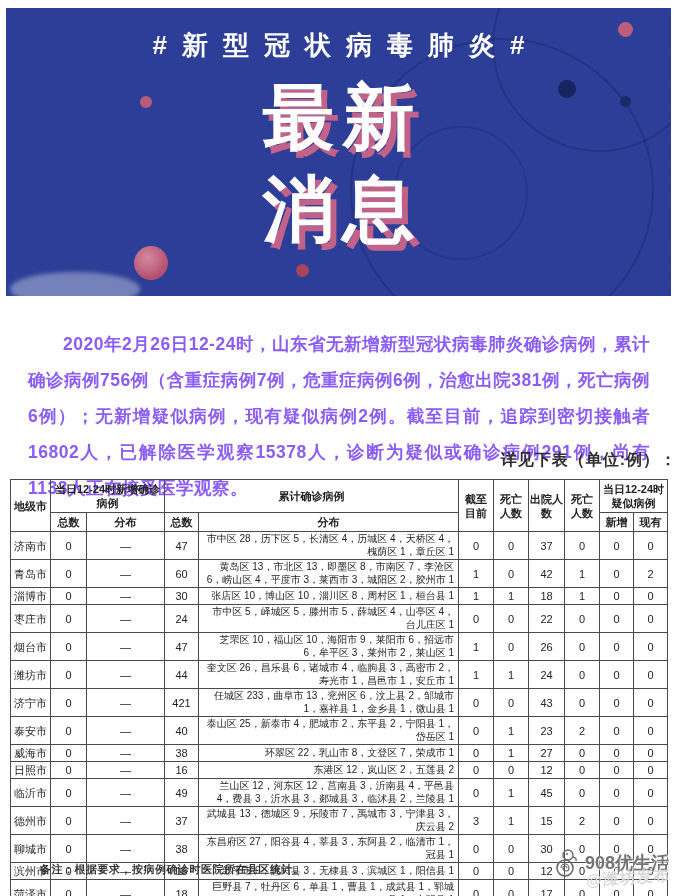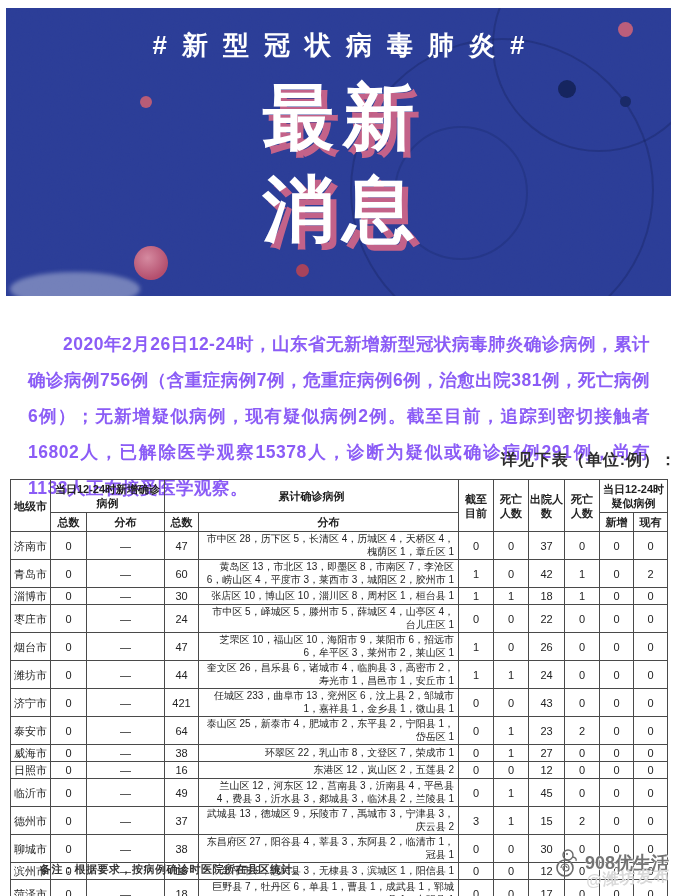--- a/index.html
+++ b/index.html
@@ -235,21 +235,21 @@
         <td>0</td>
         <td>43</td>
         <td>0</td>
         <td>0</td>
         <td>0</td>
       </tr>
       <tr>
         <td>泰安市</td>
         <td>0</td>
         <td>—</td>
-        <td>64</td>
+        <td>40</td>
         <td class="dist">泰山区 25，新泰市 4，肥城市 2，东平县 2，宁阳县 1，岱岳区 1</td>
         <td>0</td>
         <td>1</td>
         <td>23</td>
         <td>2</td>
         <td>0</td>
         <td>0</td>
       </tr>
       <tr>
         <td>威海市</td>

